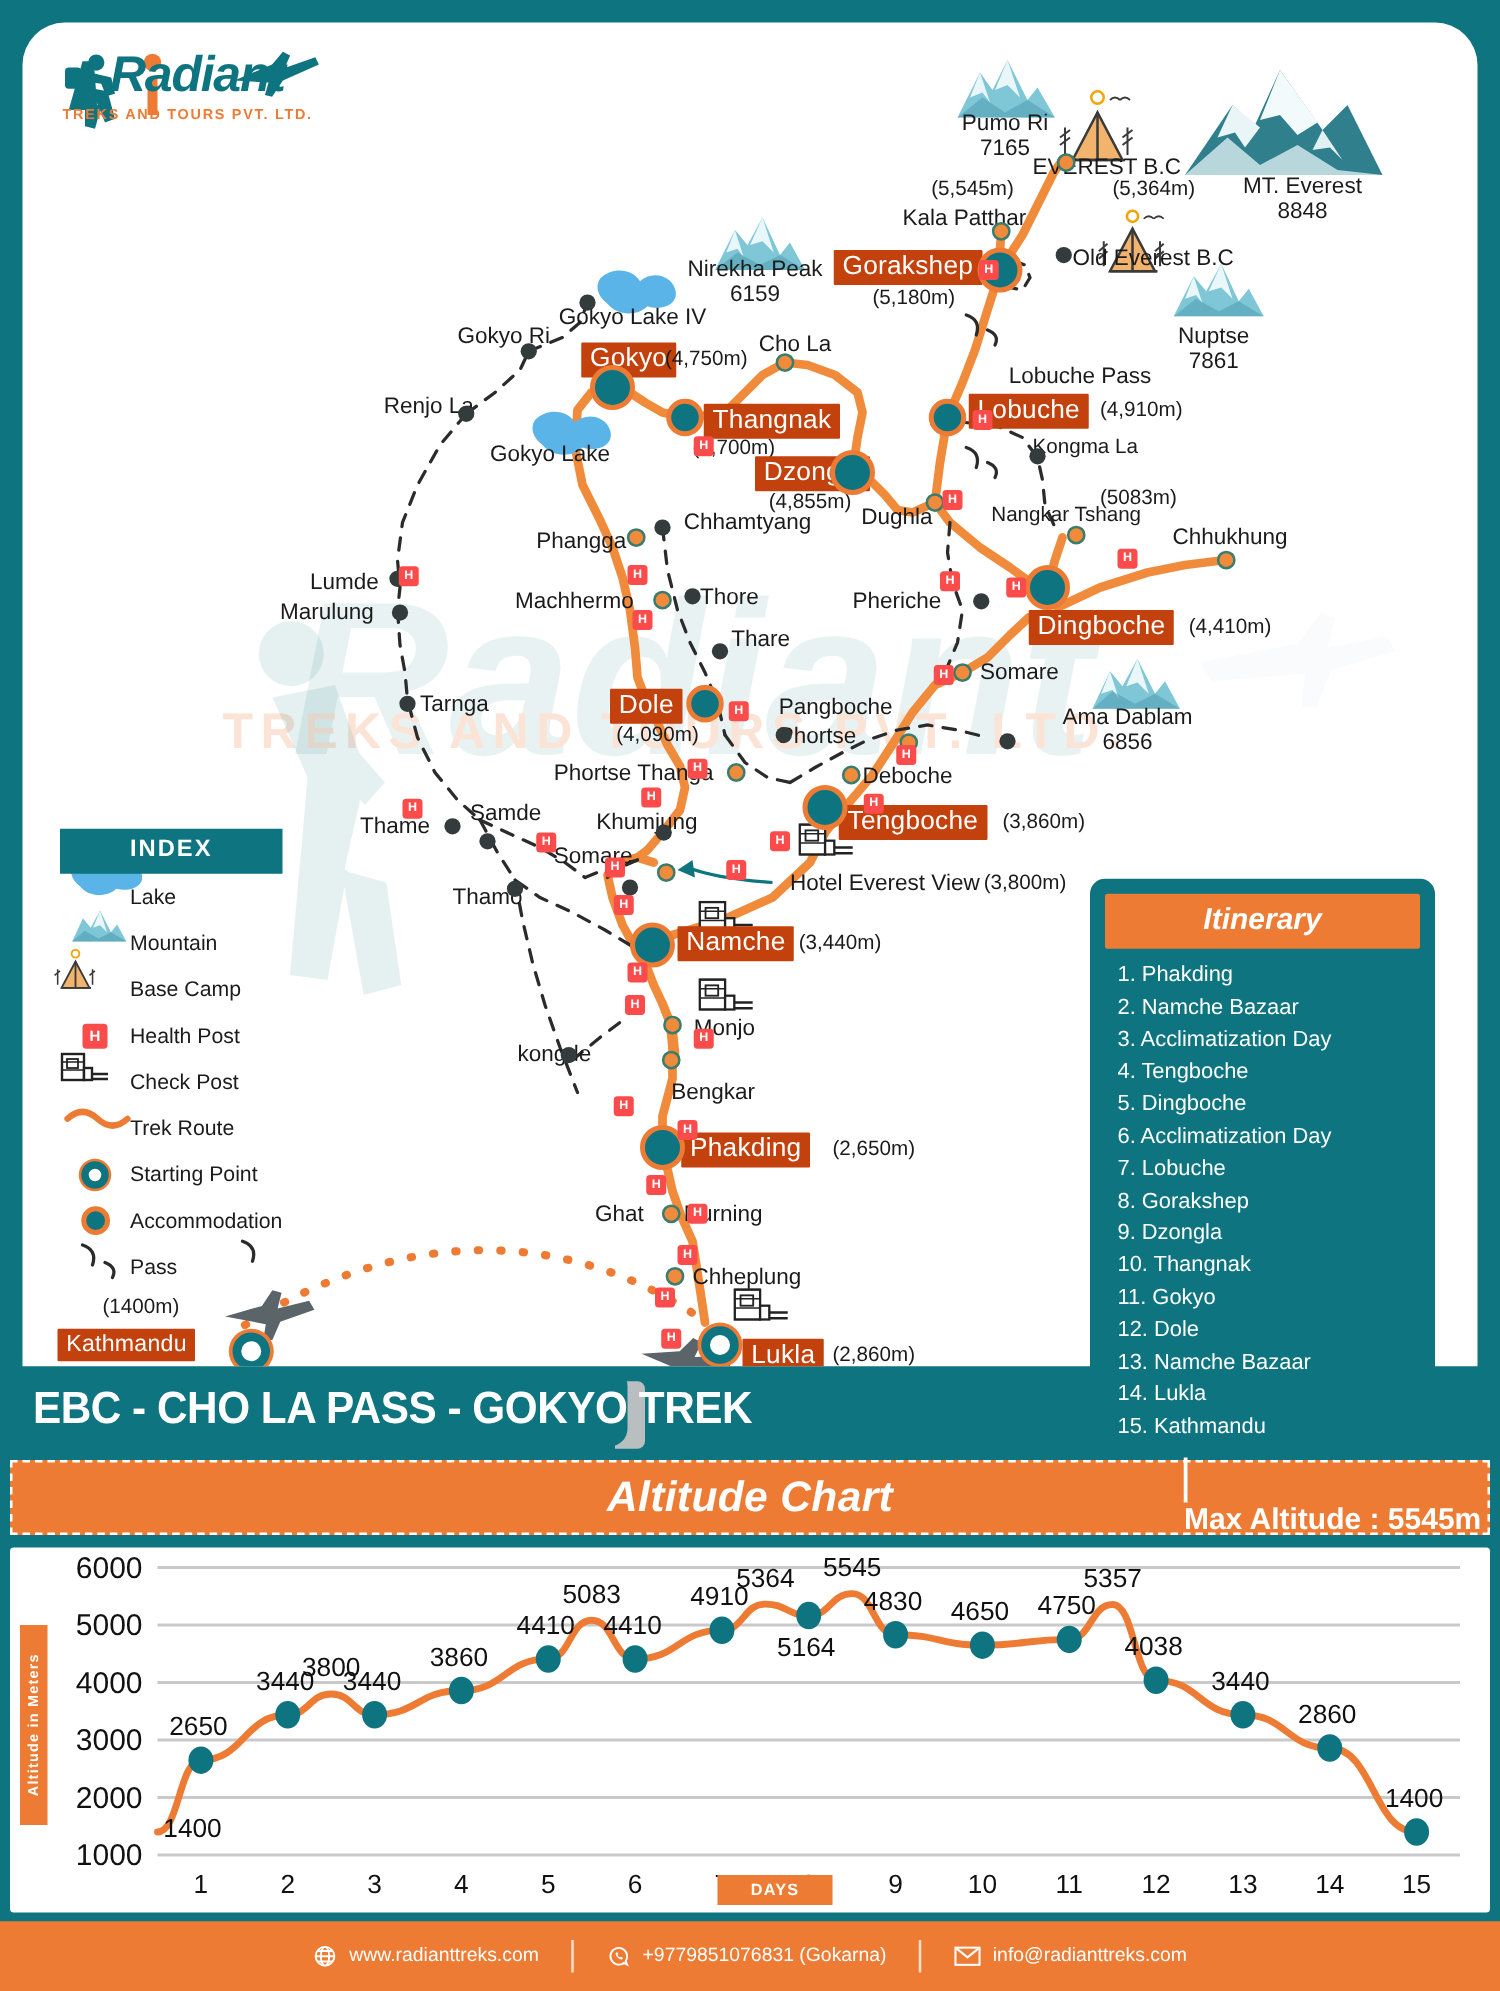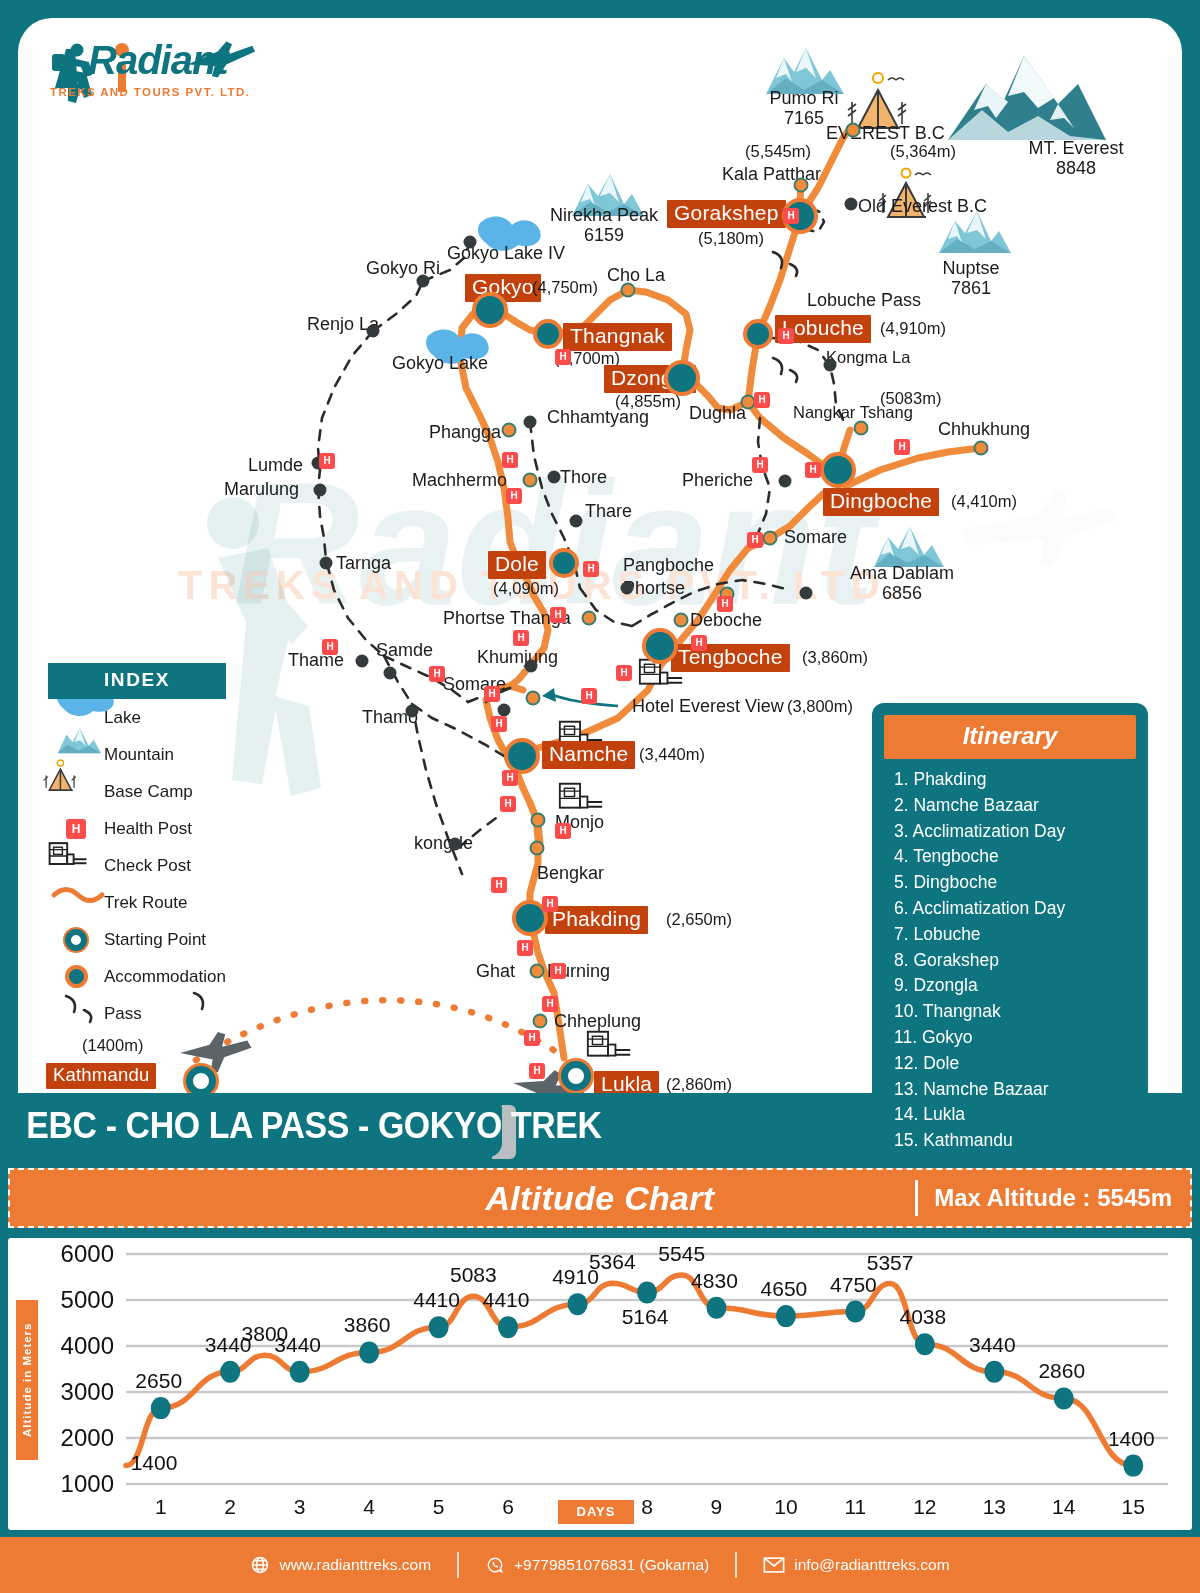--- a/index.html
+++ b/index.html
@@ -113,37 +113,37 @@
   #alt-head{
     position:absolute; left:8px; top:1168px; width:1184px; height:60px;
     background:#ee7b34;
     border:2px dashed #ffffff;
     display:flex; align-items:center; justify-content:center;
   }
   #alt-title{
     color:#fff; font-size:34px; font-weight:700; font-style:italic; letter-spacing:.3px;
     position:absolute; left:50%; transform:translateX(-50%);
   }
-  #alt-max-wrap{ position:absolute; right:18px; display:flex; align-items:center; }
+  #alt-max-wrap{ position:absolute; right:5px; display:flex; align-items:flex-start;flex-direction:column; }
   #alt-max-div{ width:3px; height:36px; background:#fff; margin-right:16px; }
   #alt-max{ color:#fff; font-size:24px; font-weight:700; white-space:nowrap; }
 
   #chart-card{
     position:absolute; left:8px; top:1238px; width:1184px; height:292px;
     background:#fff; border-radius:3px;
   }
   #ylabel{
     position:absolute; left:16px; top:1300px; width:22px; height:160px;
     background:#ee7b34; color:#fff; font-size:11.5px; font-weight:700;
     writing-mode:vertical-rl; transform:rotate(180deg);
     display:flex; align-items:center; justify-content:center; letter-spacing:1px;
   }
   #chart-svg{ position:absolute; left:8px; top:1238px; width:1184px; height:292px; }
   #daysbadge{
-    position:absolute; left:558px; top:1500px; width:76px; height:24px;
+    position:absolute; left:574px; top:1500px; width:92px; height:24px;
     background:#ee7b34; color:#fff; font-size:13px; font-weight:700;
     text-align:center; line-height:24px; letter-spacing:1px;
   }
 
   
   #footer{
     position:absolute; left:0; bottom:0; width:1200px; height:56px;
     background:#ee7b34; display:flex; align-items:center; justify-content:center;
   }
   .f-item{ display:flex; align-items:center; color:#fff; font-size:15.5px; white-space:nowrap; }
@@ -430,21 +430,21 @@
       <circle cx="8" cy="6" r="7" fill="#ee7b34"></circle>
       <rect x="4" y="18" width="8" height="30" fill="#ee7b34"></rect>
     </g>
   </svg>
 
   <div id="logo">
     <div id="logo-main">Radiant</div>
     <div id="logo-sub">TREKS AND TOURS PVT. LTD.</div>
   </div>
 
-  <div class="mlab c big" style="left:1058px; top:120px;">
+  <div class="mlab c big" style="left:1024px; top:120px;">
     <span>MT. Everest</span><br><span>8848</span>
   </div>
   <div class="mlab c big" style="left:786px; top:70px;">
     <span>Pumo Ri</span><br><span>7165</span>
   </div>
   <div class="mlab c big" style="left:953px; top:240px;">
     <span>Nuptse</span><br><span>7861</span>
   </div>
   <div class="mlab c big" style="left:586px; top:187px;">
     <span>Nirekha Peak</span><br><span>6159</span>

